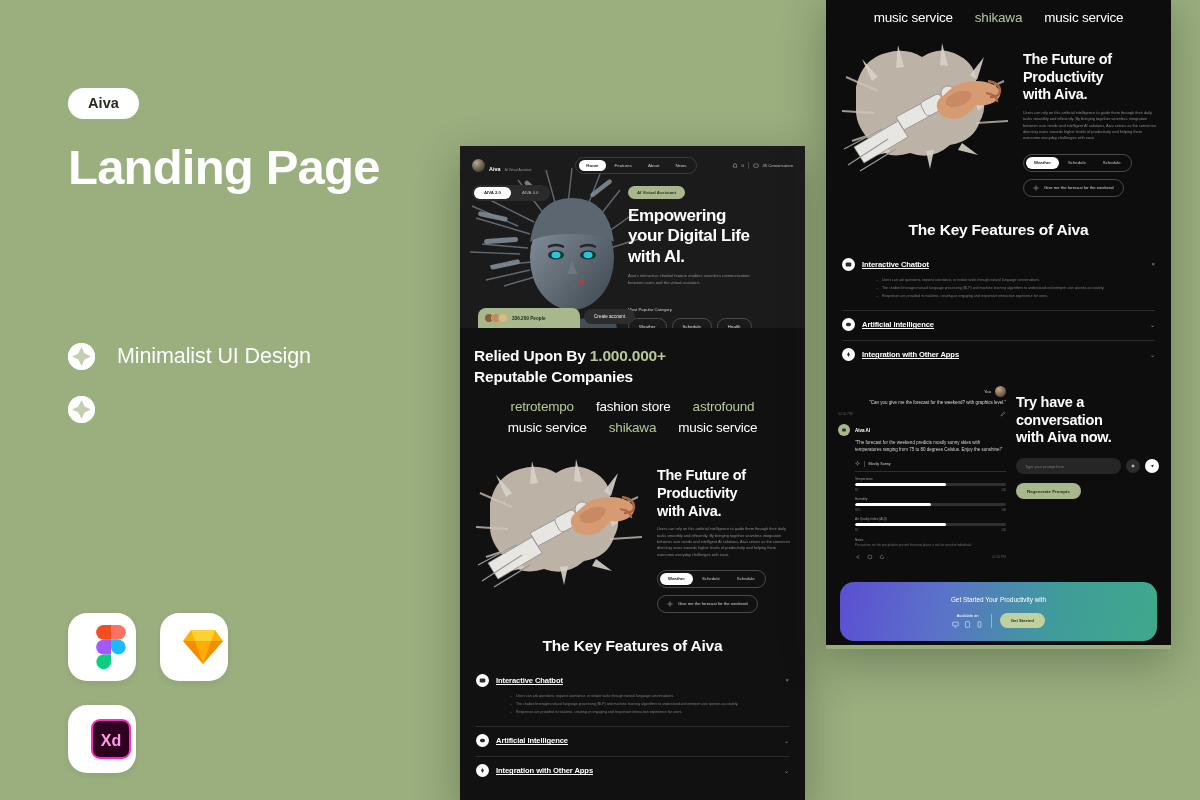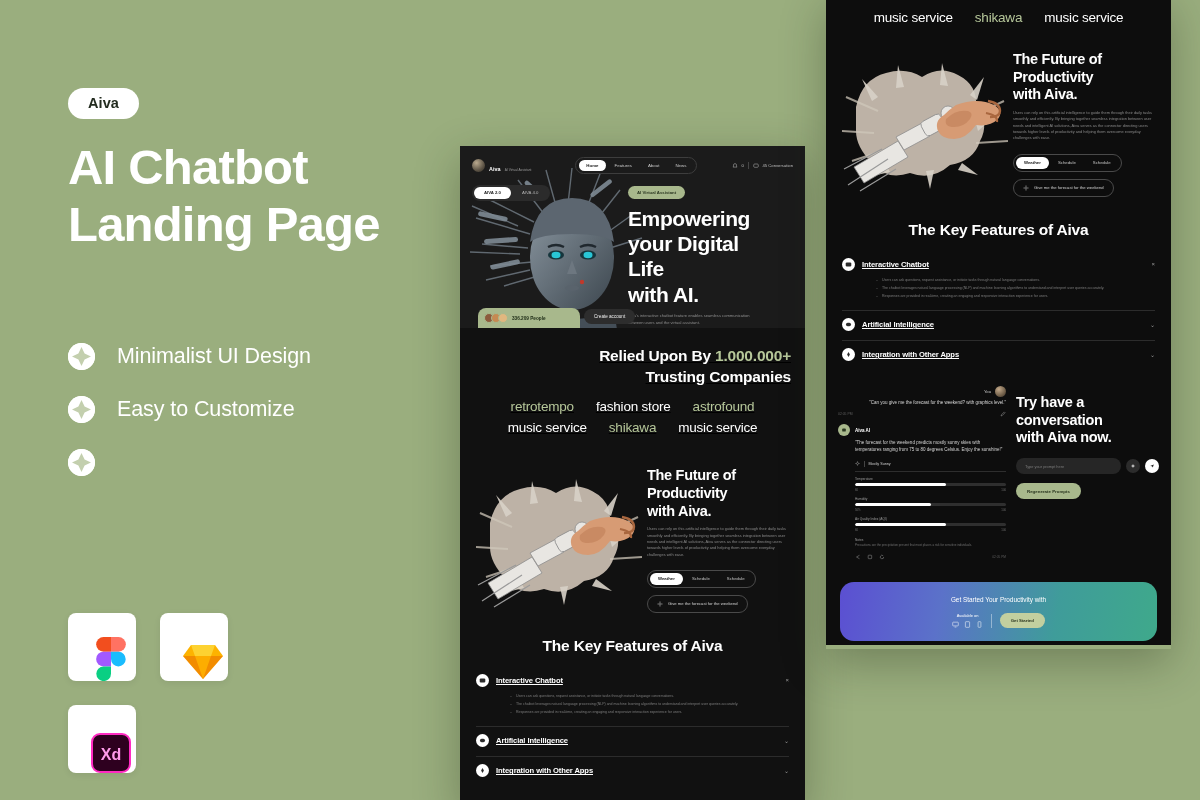--- a/index.html
+++ b/index.html
@@ -30,22 +30,22 @@
     width: 27px; height: 27px; border-radius: 50%;
     background: #ffffff; flex: none; position: relative;
     display: flex; align-items: center; justify-content: center;
   }
   .feat-badge svg { display: block; }
   .feat-label { color: #ffffff; font-size: 21.5px; font-weight: 500; letter-spacing: -.1px; white-space: nowrap; }
 
   .apps { position: absolute; left: 68px; top: 613px; display: grid;
           grid-template-columns: repeat(2, 68px); gap: 24px 24px; }
   .app-tile {
-    width: 68px; height: 68px; border-radius: 8px; background: #ffffff;
-    display: flex; align-items: flex-end; justify-content: center;
+    width: 68px; height: 68px; border-radius: 19px; background: #ffffff;
+    display: flex; align-items: center; justify-content: center;
     box-shadow: 0 2px 7px rgba(0,0,0,.07);
     padding-left: 18px;
   }
   .app-tile svg { display: block; }
 
   
   .panel-main {
     position: absolute; left: 460px; top: 146px; width: 345px; height: 660px;
     background: #111111; overflow: hidden;
     box-shadow: 0 14px 42px rgba(30,40,22,.33);
@@ -113,38 +113,38 @@
   .btn-dark {
     background: #2d2d2d; color: #efefef; font-size: 4.6px;
     border-radius: 20px; padding: 5px 10px; display: inline-block; white-space: nowrap;
   }
 
   .hero-right { width: 150px; padding-left: 6px; }
   .tag-green {
     display: inline-block; background: #a8b88c; color: #29351f;
     font-size: 4.3px; font-weight: 600; border-radius: 20px; padding: 4px 9px;
   }
-  .hero-h1 { color: #ffffff; font-size: 21px; font-weight: 600; line-height: 1.2; margin-top: 7px; letter-spacing: -.4px; }
+  .hero-h1 { color: #ffffff; font-size: 17px; font-weight: 600; line-height: 1.2; margin-top: 7px; letter-spacing: -.4px; }
   .hero-p { color: #8e8e8e; font-size: 4.1px; line-height: 1.65; margin-top: 6px; max-width: 125px; }
   .cat-lbl { color: #cfcfcf; font-size: 4.3px; margin-top: 20px; }
   .chips { display: flex; gap: 5px; margin-top: 6px; }
   .chip { border: .6px solid #4a4a4a; border-radius: 20px; color: #dcdcdc; font-size: 4.4px; padding: 5px 10px; }
 
   
-  .relied { padding: 18px 14px 6px; text-align: right; background: #111; text-decoration: underline; }
+  .relied { padding: 18px 14px 6px; text-align: left; background: #111; }
   .relied h2 { color: #ffffff; font-size: 15.5px; font-weight: 600; line-height: 1.33; letter-spacing: -.2px; }
   .relied h2 .hl { color: #b6c79a; }
   .logos { margin-top: 12px; }
   .logo-row { display: flex; justify-content: center; align-items: baseline; gap: 22px; margin-bottom: 6px; }
   .lg { font-size: 13.5px; font-weight: 500; letter-spacing: -.2px; }
   .lg.dim { color: #ffffff; }
   .lg.lit { color: #b6c79a; }
 
   
-  .future { display: flex; padding: 6px 12px 14px; align-items: flex-end; }
+  .future { display: flex; padding: 6px 12px 14px; gap: 10px; align-items: flex-start; }
   .future-art { width: 175px; height: 140px; flex: none; position: relative; }
   .future-txt { flex: 1; padding-top: 14px; }
   .future-txt h3 { color: #ffffff; font-size: 14.5px; font-weight: 600; line-height: 1.22; letter-spacing: -.3px; }
   .future-txt p { color: #8a8a8a; font-size: 3.9px; line-height: 1.62; margin-top: 6px; }
   .seg {
     display: inline-flex; border: .6px solid #4a4a4a; border-radius: 20px; padding: 2px; margin-top: 12px; gap: 1px;
   }
   .seg span { font-size: 4.3px; color: #c6c6c6; padding: 3.5px 8px; border-radius: 20px; white-space: nowrap; }
   .seg span.on { background: #ffffff; color: #1a1a1a; font-weight: 700; }
   .prompt-chip {
@@ -241,43 +241,33 @@
   .b-btn { background: #c2cf9f; color: #2a351f; font-size: 4.3px; font-weight: 600; border-radius: 20px; padding: 5px 11px; }
 </style>
 </head>
 <body>
 
 <div class="stage">
 
   <div class="promo">
     <div class="pill">Aiva</div>
     <div class="promo-title">
-      <span class="ln">AI Chatbot</span>
       <span class="ln">Landing Page</span>
     </div>
   </div>
 
   <div class="features">
     <div class="feat-row">
       <span class="feat-badge">
         <svg width="27" height="27" viewBox="0 0 27 27">
             <circle cx="13.5" cy="13.5" r="13.5" fill="#fff"></circle>
             <path d="M13.5 4 L16.6 10.4 L23 13.5 L16.6 16.6 L13.5 23 L10.4 16.6 L4 13.5 L10.4 10.4 Z" fill="#c3cfae"></path>
           </svg>
       </span>
       <span class="feat-label">Minimalist UI Design</span>
-    </div>
-    <div class="feat-row">
-      <span class="feat-badge">
-        <svg width="27" height="27" viewBox="0 0 27 27">
-            <circle cx="13.5" cy="13.5" r="13.5" fill="#fff"></circle>
-            <path d="M13.5 4 L16.6 10.4 L23 13.5 L16.6 16.6 L13.5 23 L10.4 16.6 L4 13.5 L10.4 10.4 Z" fill="#c3cfae"></path>
-          </svg>
-      </span>
-      <span class="feat-label">Easy to Customize</span>
     </div>
     <div class="feat-row">
       <span class="feat-badge">
         <svg width="27" height="27" viewBox="0 0 27 27">
             <circle cx="13.5" cy="13.5" r="13.5" fill="#fff"></circle>
             <path d="M13.5 4 L16.6 10.4 L23 13.5 L16.6 16.6 L13.5 23 L10.4 16.6 L4 13.5 L10.4 10.4 Z" fill="#c3cfae"></path>
           </svg>
       </span>
     </div>
   </div>
@@ -406,21 +396,21 @@
             <span class="chip">Schedule</span>
             <span class="chip">Health</span>
           </div>
         </div>
       </div>
     </section>
 
     <section class="relied">
       <h2>
         <span>Relied Upon By </span><span class="hl">1.000.000+</span>
-        <div>Trusting Companies</div>
+        <div>Reputable Companies</div>
       </h2>
       <div class="logos">
         <div class="logo-row">
           <span class="lg lit">retrotempo</span>
           <span class="lg dim">fashion store</span>
           <span class="lg lit">astrofound</span>
         </div>
         <div class="logo-row">
           <span class="lg dim">music service</span>
           <span class="lg lit">shikawa</span>

